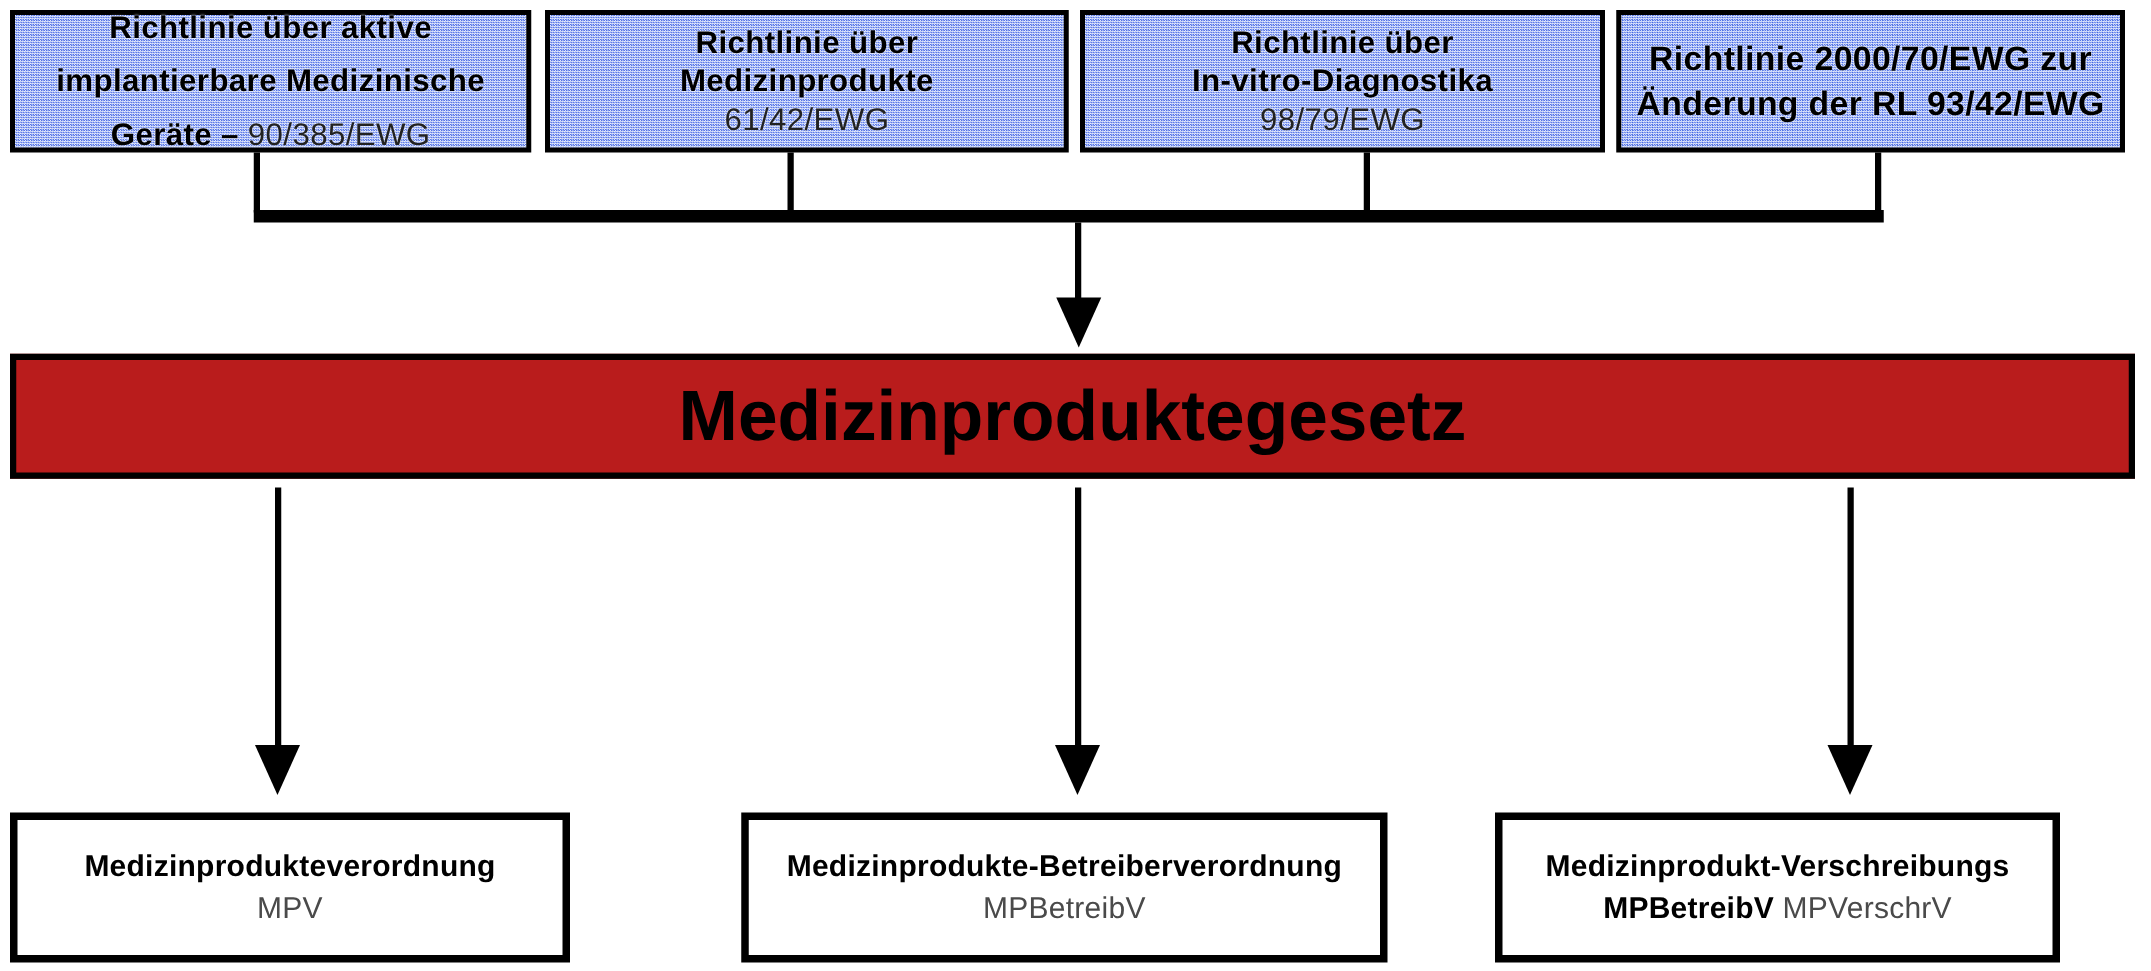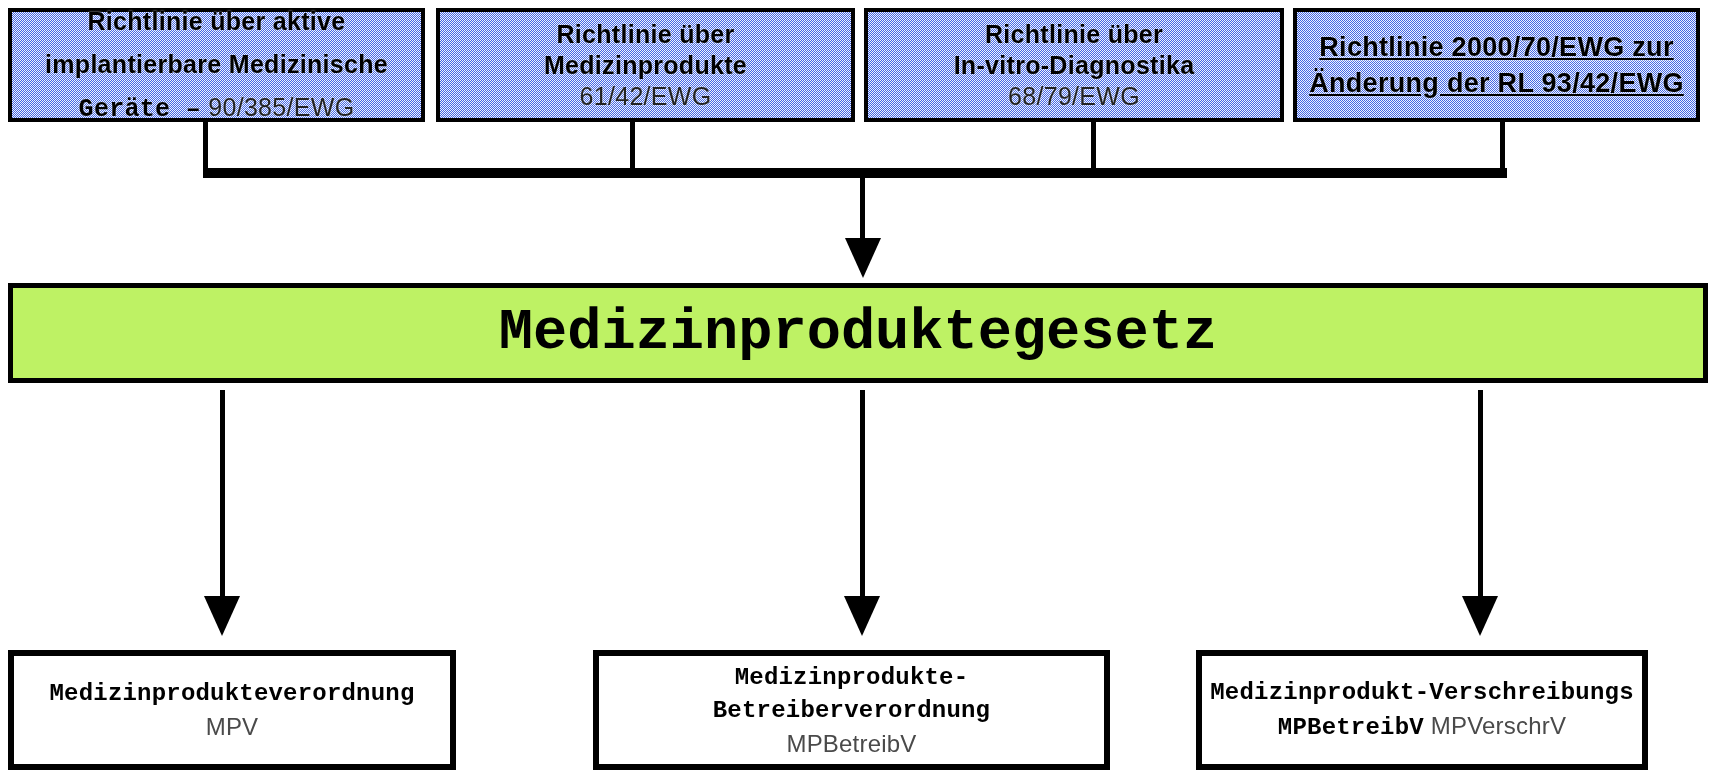--- a/index.html
+++ b/index.html
@@ -25,21 +25,21 @@
     flex-direction: column;
     justify-content: center;
     align-items: center;
     text-align: center;
     font-size: 25px;
     line-height: 31px;
     font-weight: bold;
     letter-spacing: 0.3px;
     text-shadow: 0 0 2px rgba(255,255,255,0.85);
   }
-  .tbox.big { font-size: 27px; line-height: 36px; text-decoration: underline; }
+  .tbox.big { font-size: 27px; line-height: 36px; }
   .tb0 { left: 8px;    width: 417px; gap: 12px; }
   .tb1 { left: 436px;  width: 419px; }
   .tb2 { left: 864px;  width: 420px; }
   .tb3 { left: 1293px; width: 407px; }
   .code { font-weight: normal; color: #222; }
 
   
   .stub, .bar, .shaft { position: absolute; background: #000; }
   .stub  { width: 5px; top: 122px; height: 48px; }
   .s1 { left: 203px; }
@@ -59,28 +59,28 @@
   }
   .head.center { left: 845px; top: 238px; }
 
   
   .mainbox {
     position: absolute;
     left: 8px; top: 283px;
     width: 1700px; height: 100px;
     box-sizing: border-box;
     border: 5px solid #000;
-    background: #bef264;
+    background: #b91c1c;
     display: flex;
     justify-content: center;
     align-items: center;
     font-size: 57px;
     white-space: nowrap;
   }
-  .b { font-weight: bold; font-family: Liberation Mono, monospace; }
+  .b { font-weight: bold; }
 
   
   .shaft.down { top: 390px; height: 208px; }
   .a1 { left: 220px; }
   .a2 { left: 860px; }
   .a3 { left: 1478px; }
   .head.down { top: 596px; }
   .h1 { left: 204px; }
   .h2 { left: 844px; }
   .h3 { left: 1462px; }
@@ -122,21 +122,21 @@
 
   <div class="tbox tb1">
     <div>Richtlinie über</div>
     <div>Medizinprodukte</div>
     <div class="code">61/42/EWG</div>
   </div>
 
   <div class="tbox tb2">
     <div>Richtlinie über</div>
     <div>In-vitro-Diagnostika</div>
-    <div class="code">68/79/EWG</div>
+    <div class="code">98/79/EWG</div>
   </div>
 
   <div class="tbox tb3 big">
     <div>Richtlinie 2000/70/EWG zur</div>
     <div>Änderung der RL 93/42/EWG</div>
   </div>
 
   <div class="stub s1"></div>
   <div class="stub s2"></div>
   <div class="stub s3"></div>

